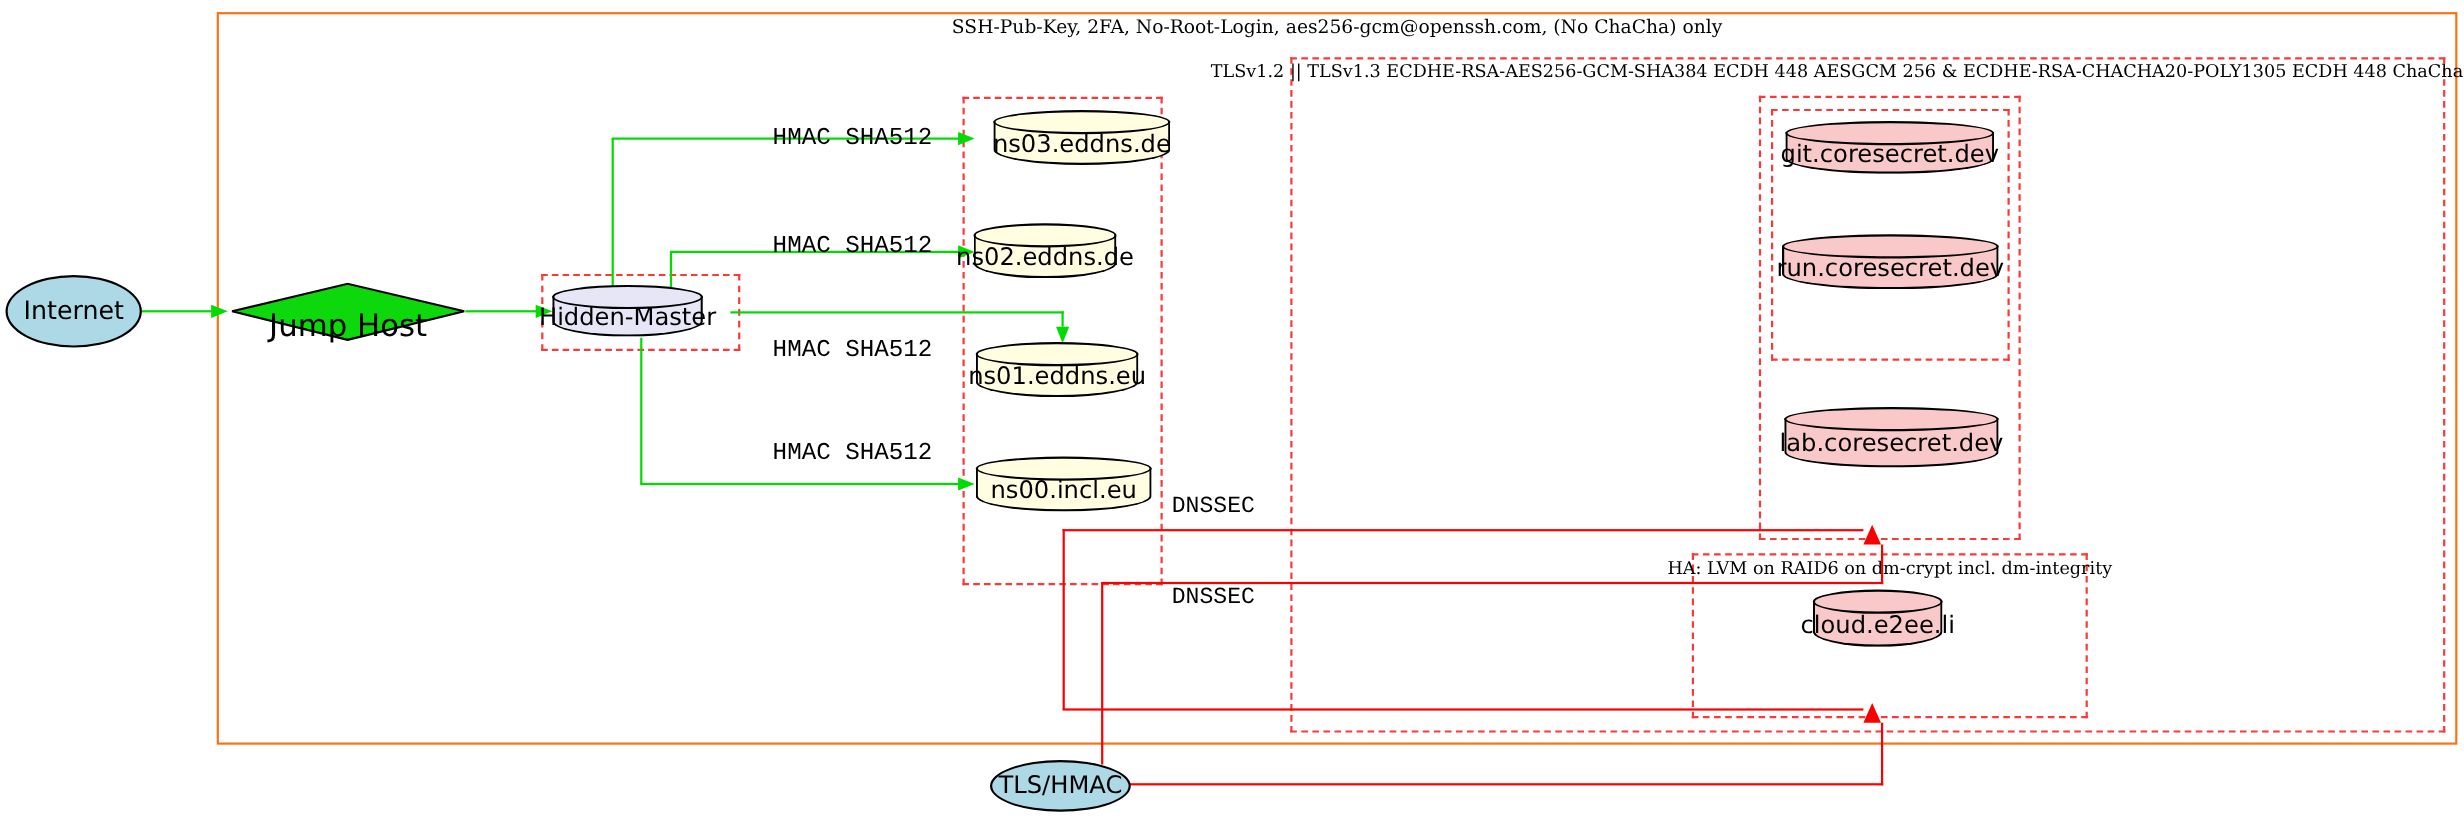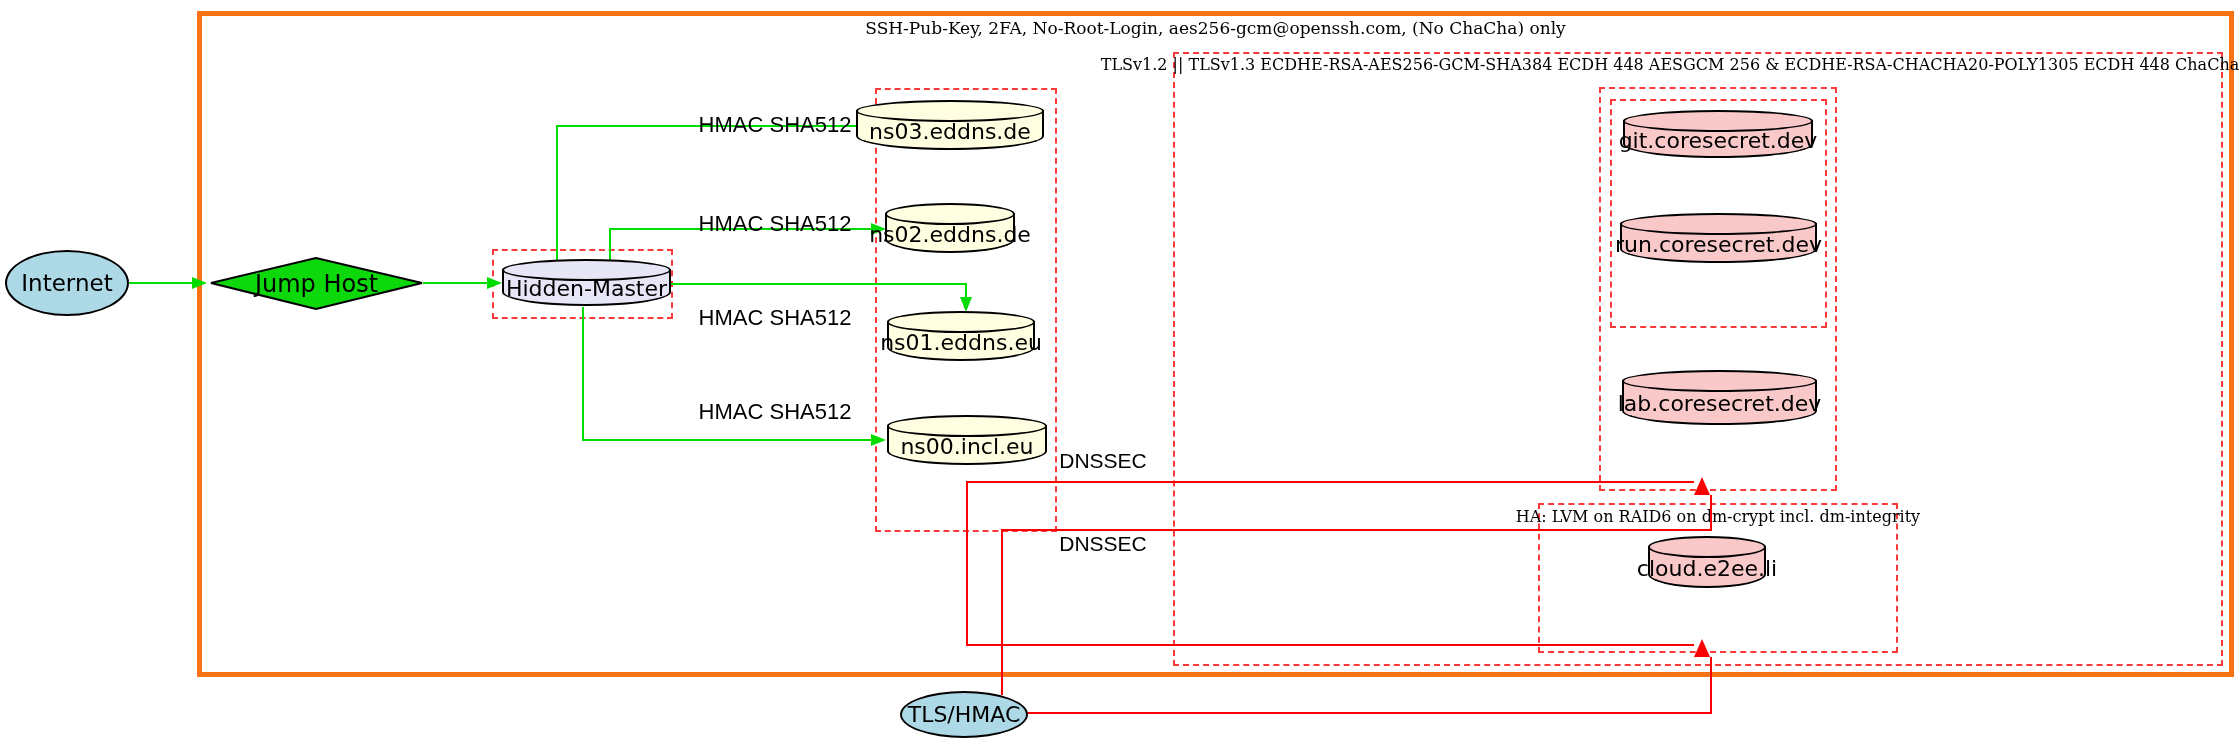--- a/index.html
+++ b/index.html
@@ -1,19 +1,19 @@
 <!DOCTYPE html>
 <html><head>
 <meta charset="utf-8">
 <style>
   html,body{margin:0;padding:0;background:#fff}
   #stage{position:relative;width:2240px;height:744px;background:#fff;
          font-family:"DejaVu Sans","Liberation Sans",sans-serif;color:#000;overflow:hidden}
   .rect{position:absolute;box-sizing:border-box;z-index:1}
-  .solidb{border:5px solid #f97316}
+  .solidb{border:2px solid #f97316}
   .dashedb{border:2px dashed #fa3a3a}
   .clabel{position:absolute;left:50%;transform:translateX(-50%);white-space:nowrap;
           font-family:"DejaVu Serif","Liberation Serif",serif;z-index:4}
   .hl,.vl{position:absolute;z-index:2}
   .hl{height:2px}.vl{width:2px}
   .g{background:#00db00}.r{background:#fb0000}
   .ar{position:absolute;width:0;height:0;z-index:3}
   .ar-r{border-top:6px solid transparent;border-bottom:6px solid transparent;border-left:15px solid #00db00}
   .ar-d{border-left:6px solid transparent;border-right:6px solid transparent;border-top:15px solid #00db00}
   .ar-u{border-left:8px solid transparent;border-right:8px solid transparent;border-bottom:18px solid #fb0000}
@@ -21,23 +21,23 @@
         font-size:22px;white-space:nowrap;z-index:3}
   .ellipse{border:2px solid #000;border-radius:50%}
   .cyl{position:absolute;z-index:3}
   .cyl-body{position:absolute;left:0;right:0;top:10px;bottom:0;background:var(--f);
             border:2px solid #000;border-top:none;border-radius:0 0 50% 50%/0 0 14px 14px;box-sizing:border-box}
   .cyl-top{position:absolute;left:0;right:0;top:0;height:22px;background:var(--f);
            border:2px solid #000;border-radius:50%;box-sizing:border-box;z-index:2}
   .cyl-label{position:absolute;left:0;right:0;top:12px;bottom:0;display:flex;align-items:center;
              justify-content:center;z-index:3;font-size:22px;white-space:nowrap}
   .elabel{position:absolute;transform:translate(-50%,-50%);white-space:nowrap;z-index:4;
-          font-family:Liberation Sans, sans-serif}
-  .jlabel{position:absolute;left:0;top:0;width:100%;height:100%;display:flex;align-items:center;
-          justify-content:center;font-size:24px;z-index:4;white-space:nowrap}
+          font-family:Liberation Mono, monospace}
+  .jlabel{position:absolute;left:0;top:12px;width:100%;height:100%;display:flex;align-items:center;
+          justify-content:center;font-size:28px;z-index:4;white-space:nowrap}
 </style>
 </head>
 <body>
 
 <div id="stage">
 
   <div class="rect solidb" style="left:197px;top:11px;width:2037px;height:666px">
     <div class="clabel" style="top:2px;font-size:17px">SSH-Pub-Key, 2FA, No-Root-Login, aes256-gcm@openssh.com, (No ChaCha) only</div>
   </div>
 
@@ -102,27 +102,27 @@
 
   <div class="node ellipse" style="left:5px;top:250px;width:124px;height:66px;background:#add8e6;font-size:23px">Internet</div>
 
   <div style="position:absolute;left:210px;top:257px;width:213px;height:53px;z-index:3">
     <svg width="213" height="53" viewBox="0 0 213 53">
       <polygon points="1,26 106,1 212,26 106,52" fill="#0cd80c" stroke="#000" stroke-width="2"></polygon>
     </svg>
     <div class="jlabel">Jump Host</div>
   </div>
 
-  <div class="cyl" style="--f:#e6e6f7;left:502px;top:259px;width:169px;height:47px">
+  <div class="cyl" style="--f:#e6e6f7;left:502px;top:259px;width:137px;height:47px">
     <div class="cyl-body"></div>
     <div class="cyl-top"></div>
     <div class="cyl-label">Hidden-Master</div>
   </div>
 
-  <div class="cyl" style="--f:#fffee0;left:856px;top:100px;width:188px;height:50px">
+  <div class="cyl" style="--f:#fffee0;left:903px;top:100px;width:161px;height:50px">
     <div class="cyl-body"></div>
     <div class="cyl-top"></div>
     <div class="cyl-label">ns03.eddns.de</div>
   </div>
 
   <div class="cyl" style="--f:#fffee0;left:885px;top:203px;width:130px;height:50px">
     <div class="cyl-body"></div>
     <div class="cyl-top"></div>
     <div class="cyl-label">ns02.eddns.de</div>
   </div>

